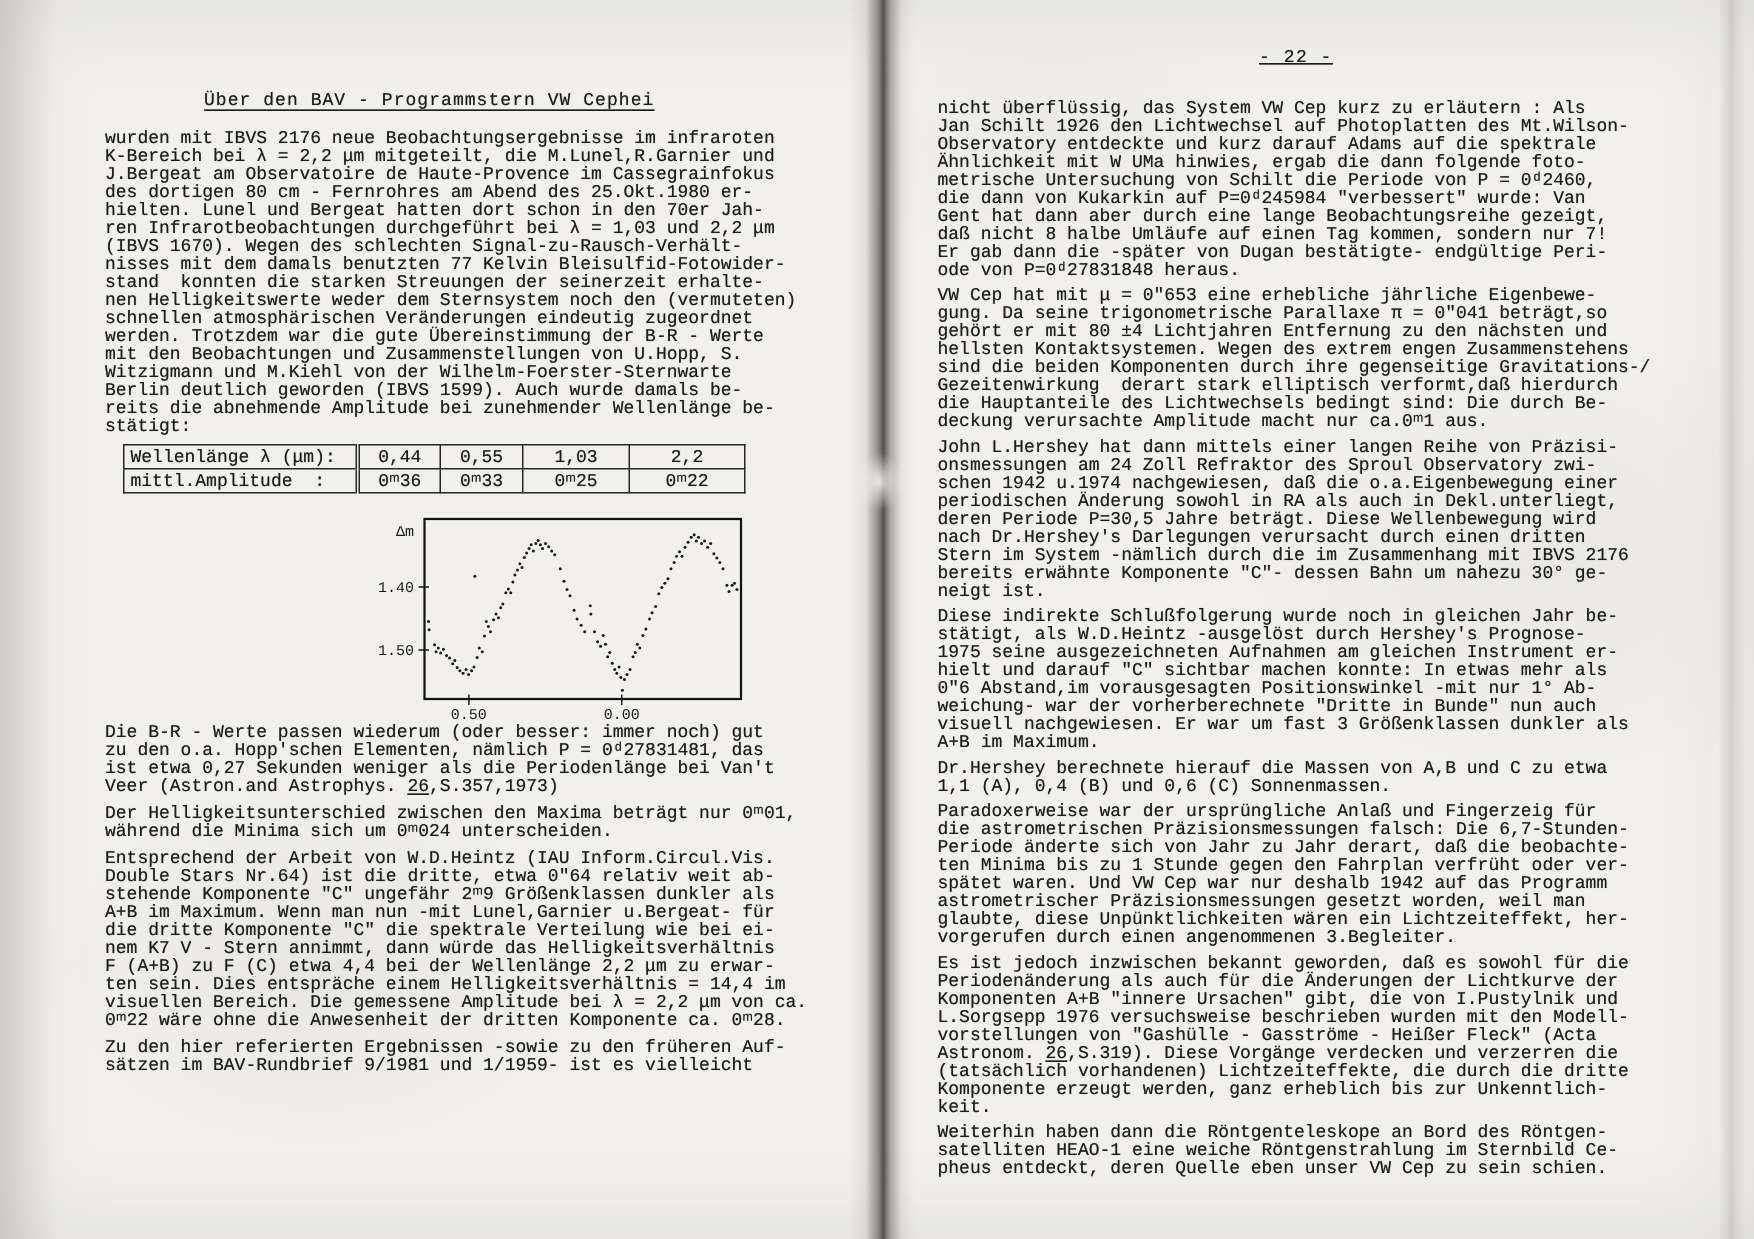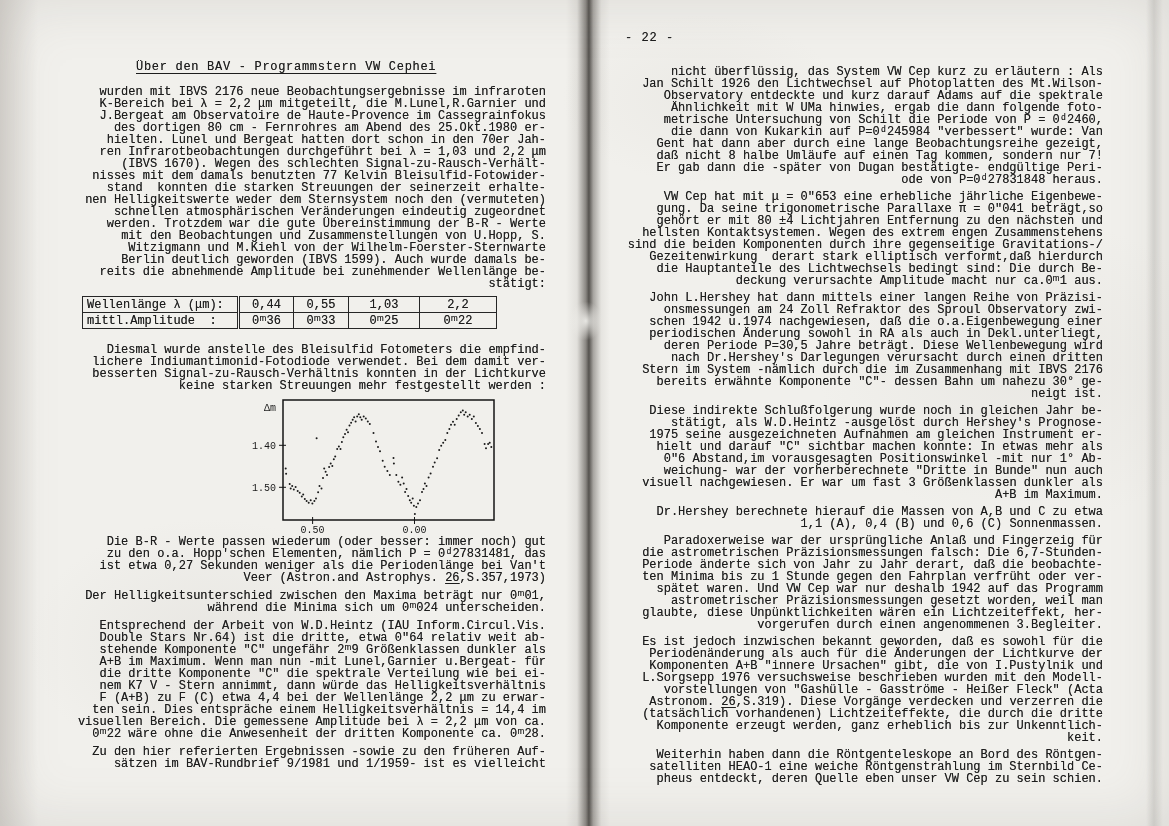--- a/index.html
+++ b/index.html
@@ -9,24 +9,24 @@
     background-image:
       radial-gradient(ellipse 260px 180px at 18% 78%, rgba(205,202,196,0.25), rgba(205,202,196,0) 70%),
       radial-gradient(ellipse 300px 220px at 88% 45%, rgba(208,205,199,0.22), rgba(208,205,199,0) 70%),
       radial-gradient(ellipse 200px 120px at 60% 12%, rgba(210,207,201,0.18), rgba(210,207,201,0) 70%),
       linear-gradient(90deg, #d8d5d0 0px, rgba(216,213,208,0) 38px),
       linear-gradient(90deg, rgba(0,0,0,0) 1146px, rgba(168,166,162,0.35) 1154px, rgba(0,0,0,0) 1163px);
     font-family:"Liberation Mono","DejaVu Sans Mono",monospace;
     color:#1d1d1d;
   }
   .page{position:absolute;font-size:12px;line-height:12px;}
-  .page p{margin:0 0 6px 0;white-space:pre;text-shadow:0 0 0.5px rgba(30,30,30,0.65);text-align:right;}
+  .page p{margin:0 0 6px 0;white-space:pre;text-shadow:0 0 0.5px rgba(30,30,30,0.65);}
   #page-22 p{margin-bottom:5px;}
-  .page-number{letter-spacing:1px;white-space:pre;
-    text-shadow:0 0 0.5px rgba(30,30,30,0.65);}
+  .page-number{text-align:center;letter-spacing:1px;white-space:pre;
+    text-shadow:0 0 0.5px rgba(30,30,30,0.65);text-decoration:underline;}
   .article-title{
     margin:17px 4px 13px 66px;width:fit-content;letter-spacing:0.7px;
     text-decoration:underline;text-underline-offset:3px;white-space:pre;
     text-shadow:0 0 0.5px rgba(30,30,30,0.65);
   }
   #page-21 .first-para{margin-top:13px;}
   #page-22 .first-para{margin-top:22px;}
   u{text-decoration:underline;text-underline-offset:2px;}
 
   table.spectral{
@@ -100,24 +100,20 @@
       <tr>
         <td class="lbl">mittl.Amplitude  :</td>
         <td class="c1">0ᵐ36</td>
         <td class="c2">0ᵐ33</td>
         <td class="c3">0ᵐ25</td>
         <td class="c4">0ᵐ22</td>
       </tr>
     </tbody>
   </table>
 
-  <p>Diesmal wurde anstelle des Bleisulfid Fotometers die empfind-
-lichere Indiumantimonid-Fotodiode verwendet. Bei dem damit ver-
-besserten Signal-zu-Rausch-Verhältnis konnten in der Lichtkurve
-keine starken Streuungen mehr festgestellt werden :</p>
 
   <div class="chart-wrap">
     <svg id="lc-svg" width="260" height="136" viewBox="0 0 260 136">
         <rect x="38" y="2" width="211" height="120" fill="none" stroke="#141414" stroke-width="1.5"></rect>
         <circle cx="40.7" cy="70.4" r="1" fill="#1a1a1a"></circle>
         <circle cx="41.1" cy="75.8" r="1" fill="#1a1a1a"></circle>
         <circle cx="44.7" cy="85.9" r="1" fill="#1a1a1a"></circle>
         <circle cx="45.7" cy="90.5" r="1" fill="#1a1a1a"></circle>
         <circle cx="47.2" cy="88.0" r="1" fill="#1a1a1a"></circle>
         <circle cx="48.8" cy="91.4" r="1" fill="#1a1a1a"></circle>

